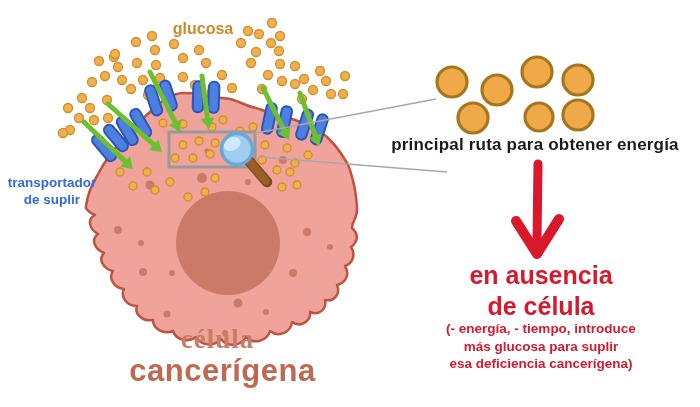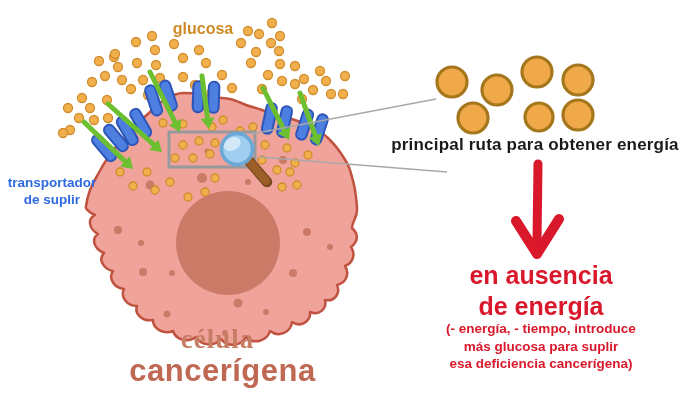--- a/index.html
+++ b/index.html
@@ -231,21 +231,21 @@
     <div>de suplir</div>
   </div>
 
   <div class="lbl lbl-celula">célula</div>
   <div class="lbl lbl-cancer">cancerígena</div>
 
   <div class="lbl lbl-principal">principal ruta para obtener energía</div>
 
   <div class="lbl lbl-ausencia">
     <div>en ausencia</div>
-    <div>de energía</div>
+    <div>de célula</div>
   </div>
 
   <div class="lbl lbl-detail">
     <div>(- energía, - tiempo, introduce</div>
     <div>más glucosa para suplir</div>
     <div>esa deficiencia cancerígena)</div>
   </div>
 
 </div>
 

